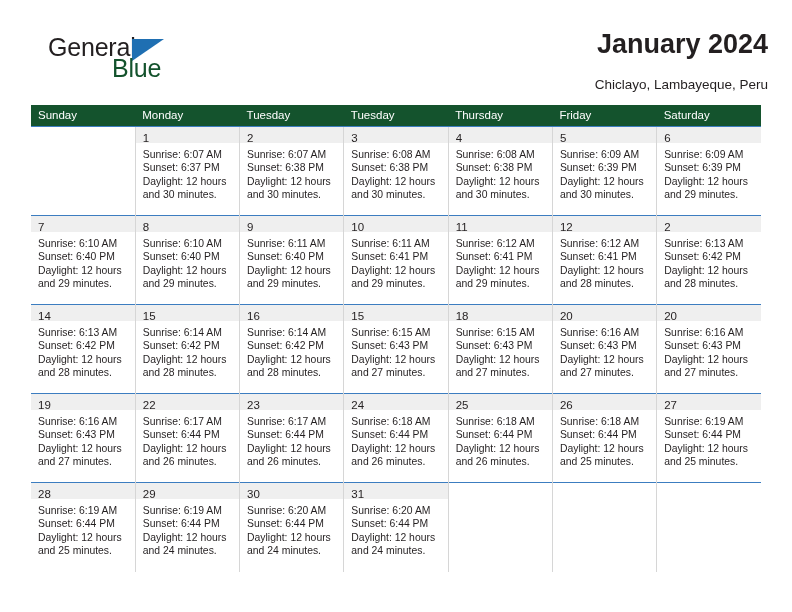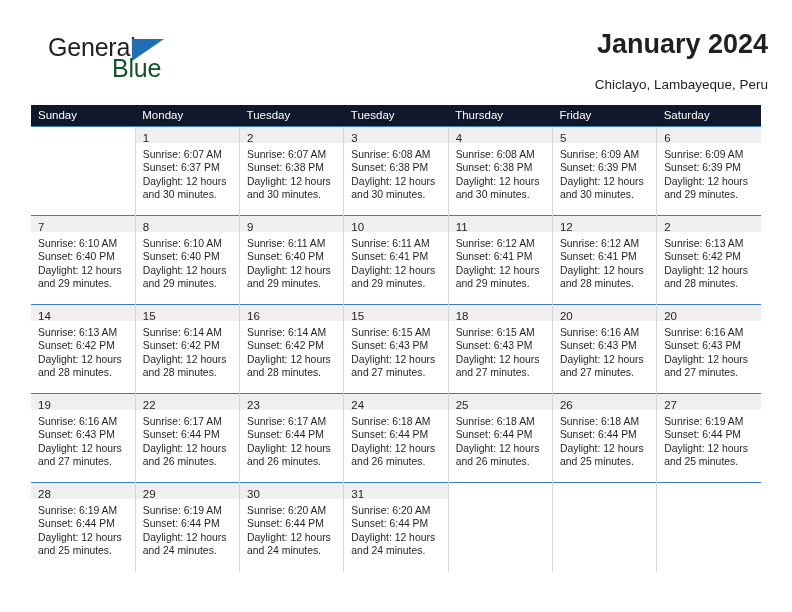--- a/index.html
+++ b/index.html
@@ -94,21 +94,21 @@
   .calendar {
     position: absolute;
     left: 31px;
     top: 105px;
     width: 730px;
     border-collapse: collapse;
     table-layout: fixed;
   }
 
   .dow-row th {
-    background: #0f172a;
+    background: #14532d;
     color: #FFFFFF;
     font-size: 11.5px;
     font-weight: normal;
     text-align: left;
     padding: 4px 0 5px 7px;
     height: 17px;
     box-sizing: border-box;
     border: none;
   }
 

